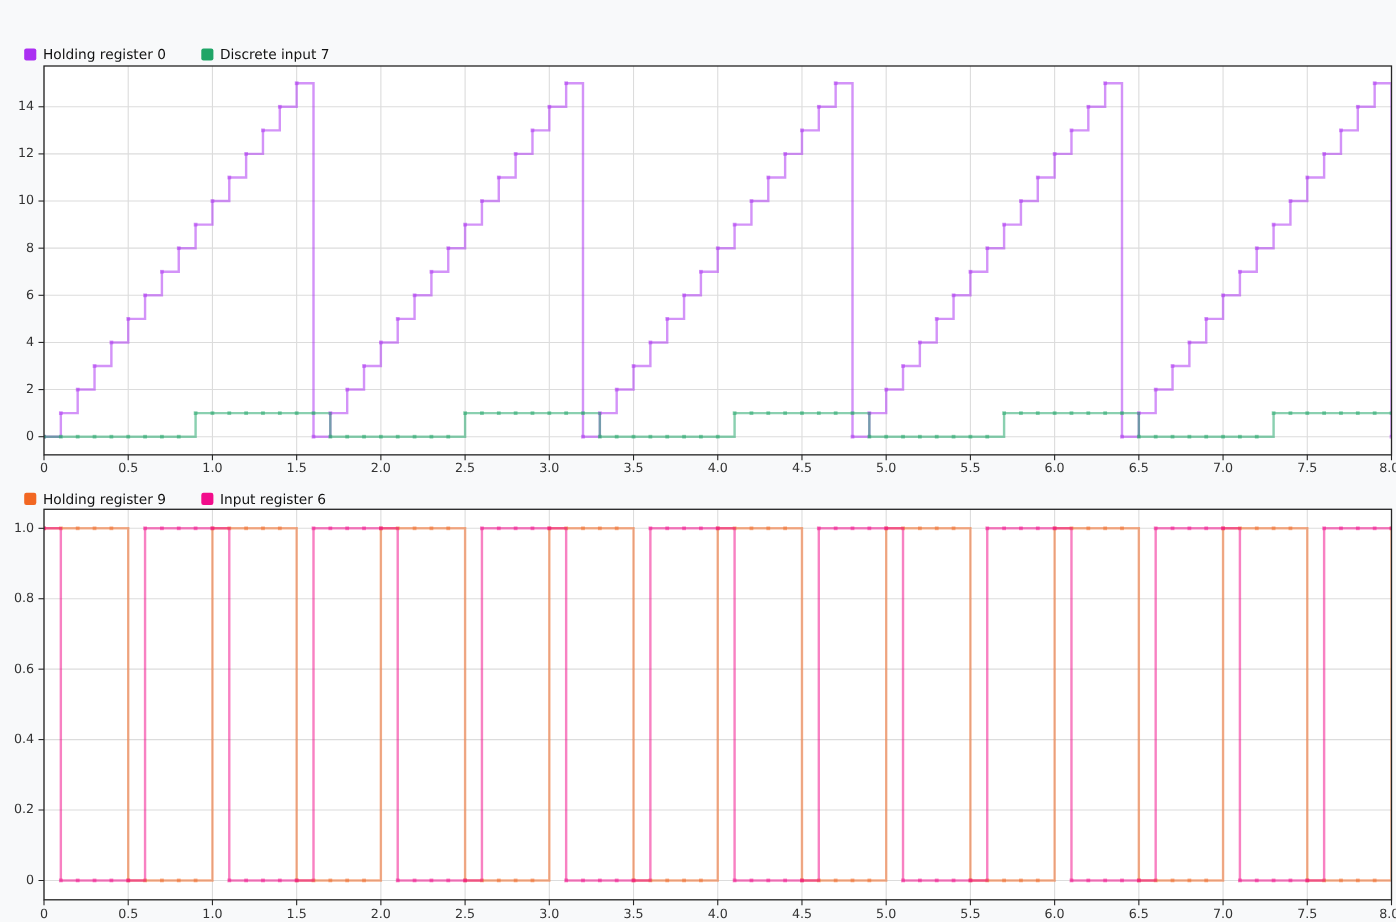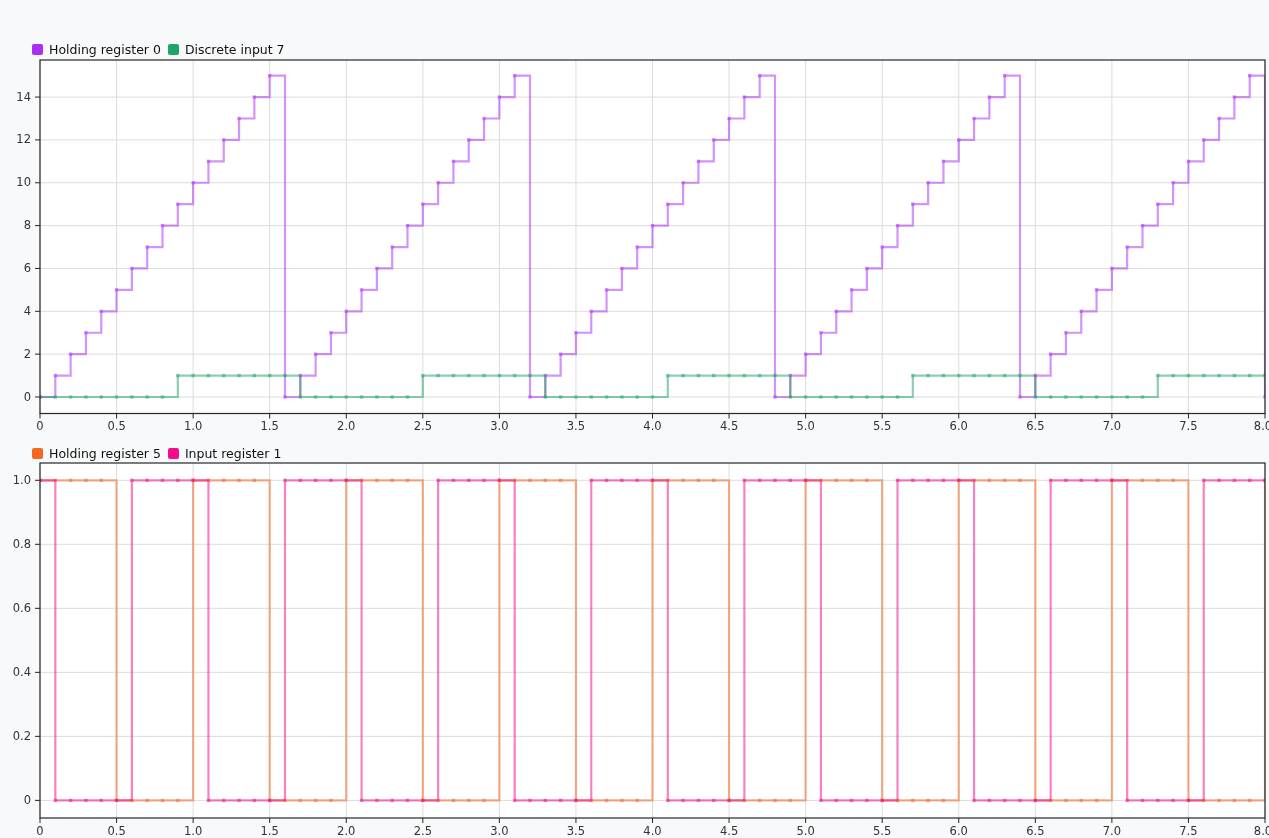--- a/index.html
+++ b/index.html
@@ -4,21 +4,21 @@
 <style>
   html,body{margin:0;padding:0;}
   body{
     width:1269px;height:838px;overflow:hidden;position:relative;
     background:#f8f9fa;
     font-family:"DejaVu Sans","Liberation Sans",sans-serif;
   }
   .page{position:absolute;inset:0;}
   svg.chart{position:absolute;left:0;top:0;width:1269px;height:838px;}
   .legend{
-    position:absolute;left:32px;display:flex;gap:7px;align-items:center;
+    position:absolute;left:22px;display:flex;gap:32px;align-items:center;
     font-size:12.5px;color:#111;z-index:5;
   }
   .legend-item{display:flex;align-items:center;gap:6px;cursor:pointer;}
   .swatch{width:11px;height:11px;border-radius:2px;display:inline-block;}
   .legend-label{white-space:nowrap;}
 </style>
 </head>
 <body>
 
 <div class="page">
@@ -30,25 +30,25 @@
     </div>
     <div class="legend-item">
       <span class="swatch" style="background: rgb(31, 165, 103);"></span>
       <span class="legend-label">Discrete input 7</span>
     </div>
   </div>
 
   <div class="legend" style="top:446px">
     <div class="legend-item">
       <span class="swatch" style="background: rgb(242, 103, 34);"></span>
-      <span class="legend-label">Holding register 5</span>
+      <span class="legend-label">Holding register 9</span>
     </div>
     <div class="legend-item">
       <span class="swatch" style="background: rgb(242, 13, 139);"></span>
-      <span class="legend-label">Input register 1</span>
+      <span class="legend-label">Input register 6</span>
     </div>
   </div>
 
   <svg class="chart" id="chart-0" viewBox="0 0 1269 838">
       <rect x="40" y="60" width="1225" height="353.5" fill="#ffffff"></rect>
       <g stroke="#dcdcdc" stroke-width="1">
         <line x1="40" y1="60" x2="40" y2="413.5"></line>
         <line x1="116.5625" y1="60" x2="116.5625" y2="413.5"></line>
         <line x1="193.125" y1="60" x2="193.125" y2="413.5"></line>
         <line x1="269.6875" y1="60" x2="269.6875" y2="413.5"></line>

